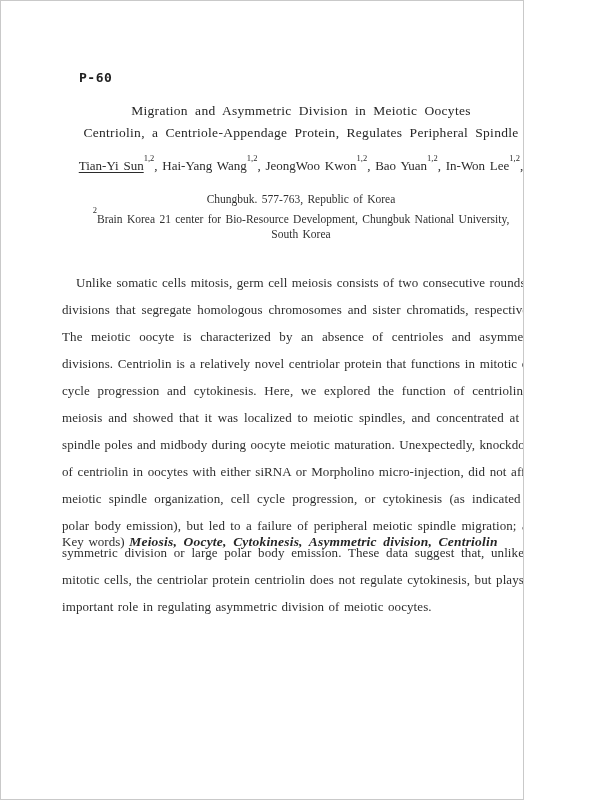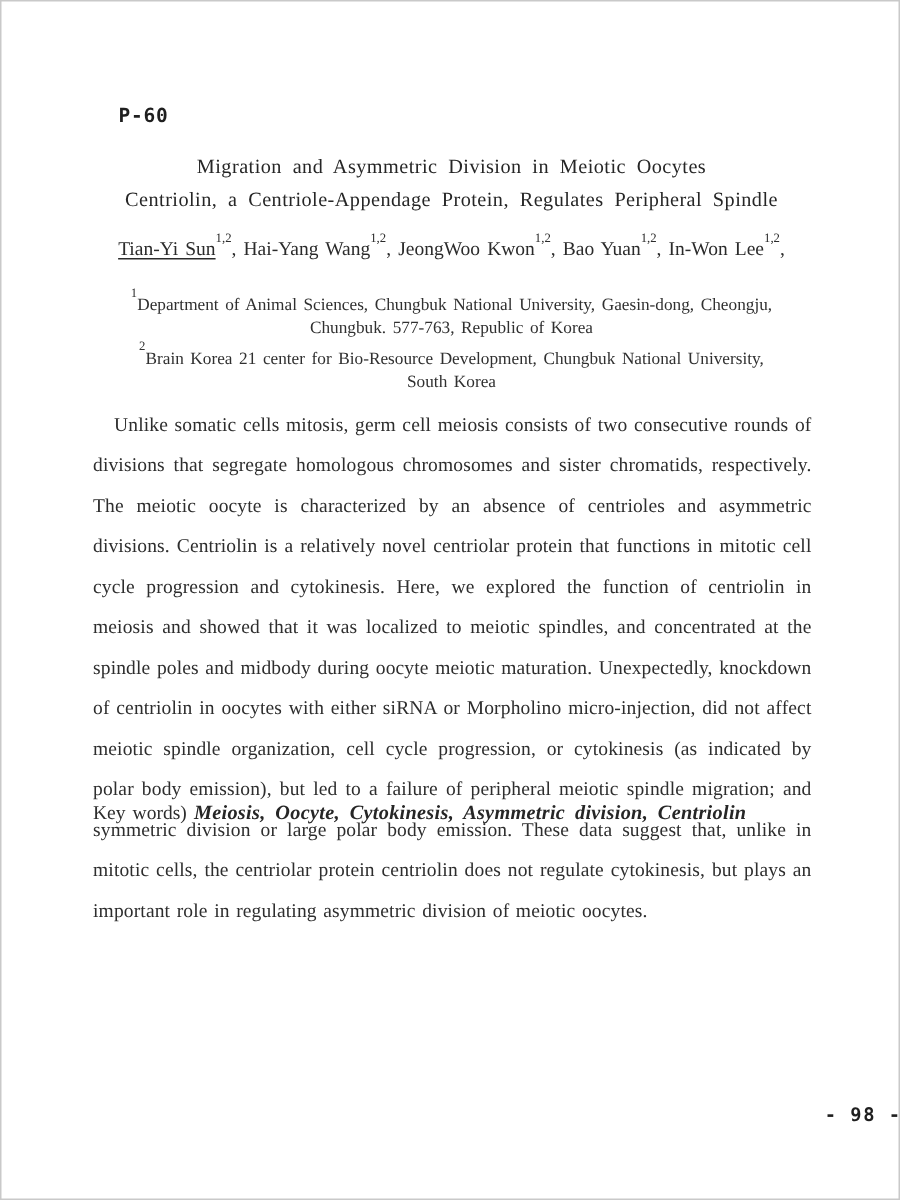--- a/index.html
+++ b/index.html
@@ -1,18 +1,18 @@
 <!DOCTYPE html>
 <html><head>
 <meta charset="utf-8">
 <style>
   html, body { margin: 0; padding: 0; background: #ffffff; }
   .page {
     position: relative;
-    width: 600px;
+    width: 524px;
     height: 800px;
     box-sizing: border-box;
     background: #ffffff;
     border: 1px solid #c9c9c9;
     font-family: "Liberation Serif", "DejaVu Serif", serif;
     color: #2e2e2e;
     overflow: hidden;
   }
   .paper-id {
     position: absolute;
@@ -121,21 +121,20 @@
   <div class="title-block">
     <div>Migration and Asymmetric Division in Meiotic Oocytes</div>
     <div>Centriolin, a Centriole-Appendage Protein, Regulates Peripheral Spindle</div>
   </div>
 
   <div class="authors-block">
     <div><span class="author"><span class="author-name u">Tian-Yi Sun</span><sup>1,2</sup><span>, </span></span><span class="author"><span class="author-name">Hai-Yang Wang</span><sup>1,2</sup><span>, </span></span><span class="author"><span class="author-name">JeongWoo Kwon</span><sup>1,2</sup><span>, </span></span><span class="author"><span class="author-name">Bao Yuan</span><sup>1,2</sup><span>, </span></span><span class="author"><span class="author-name">In-Won Lee</span><sup>1,2</sup><span>,</span></span></div>
   </div>
 
   <div class="affil-block">
-    <div><sup>1</sup><span>Department of Animal Sciences, Chungbuk National University, Gaesin-dong, Cheongju,</span></div>
     <div>Chungbuk. 577-763, Republic of Korea</div>
     <div><sup>2</sup><span>Brain Korea 21 center for Bio-Resource Development, Chungbuk National University,</span></div>
     <div>South Korea</div>
   </div>
 
   <div class="abstract">Unlike somatic cells mitosis, germ cell meiosis consists of two consecutive rounds of divisions that segregate homologous chromosomes and sister chromatids, respectively. The meiotic oocyte is characterized by an absence of centrioles and asymmetric divisions. Centriolin is a relatively novel centriolar protein that functions in mitotic cell cycle progression and cytokinesis. Here, we explored the function of centriolin in meiosis and showed that it was localized to meiotic spindles, and concentrated at the spindle poles and midbody during oocyte meiotic maturation. Unexpectedly, knockdown of centriolin in oocytes with either siRNA or Morpholino micro-injection, did not affect meiotic spindle organization, cell cycle progression, or cytokinesis (as indicated by polar body emission), but led to a failure of peripheral meiotic spindle migration; and symmetric division or large polar body emission. These data suggest that, unlike in mitotic cells, the centriolar protein centriolin does not regulate cytokinesis, but plays an important role in regulating asymmetric division of meiotic oocytes.</div>
 
   <div class="keywords">
     <span class="kw-label">Key words)</span>
     <span class="kw-value">Meiosis, Oocyte, Cytokinesis, Asymmetric division, Centriolin</span>

